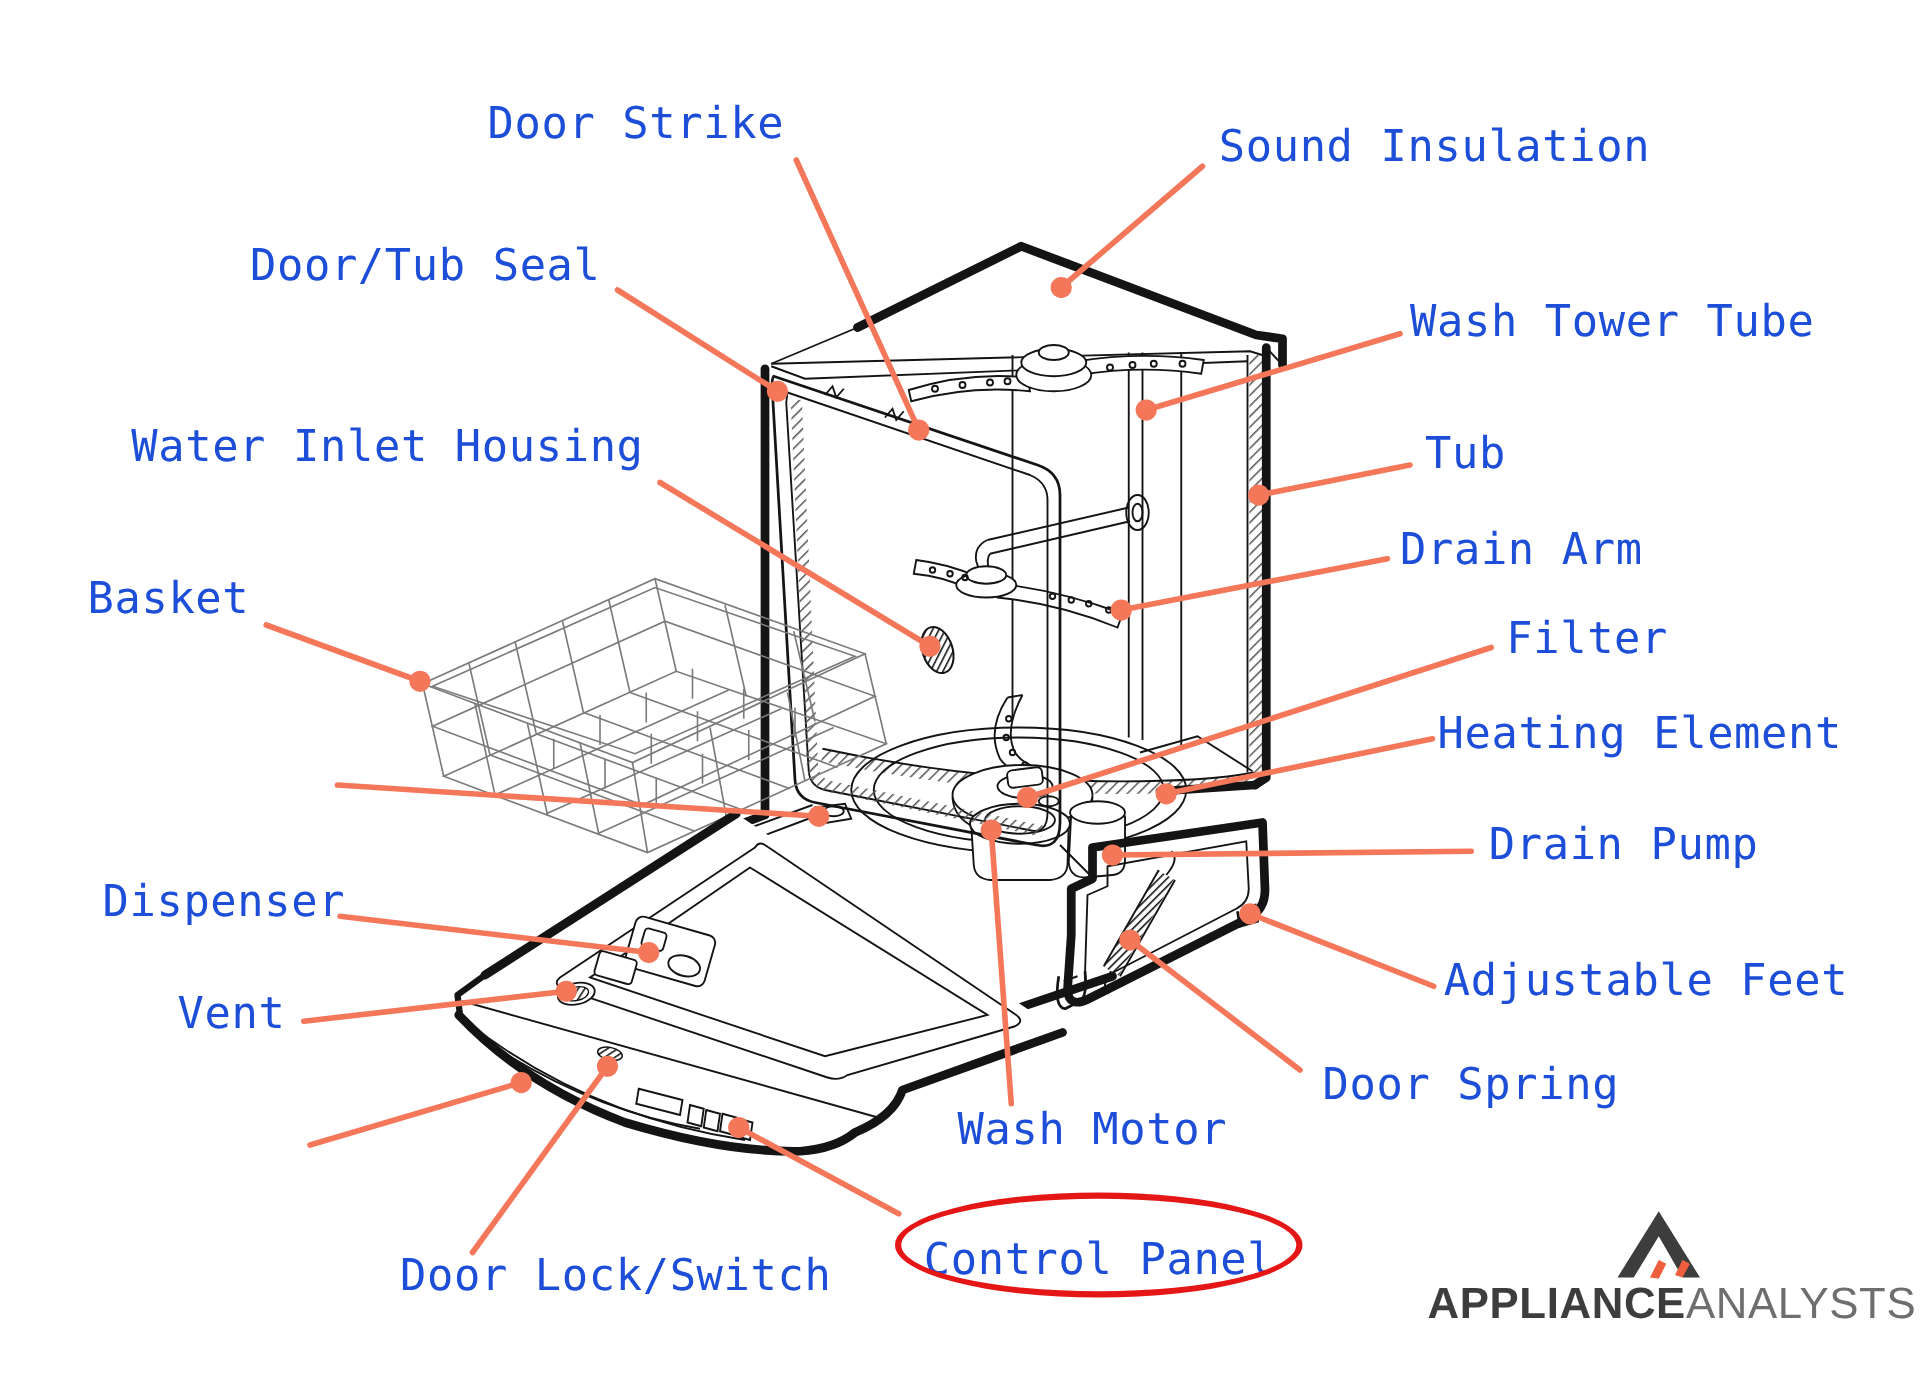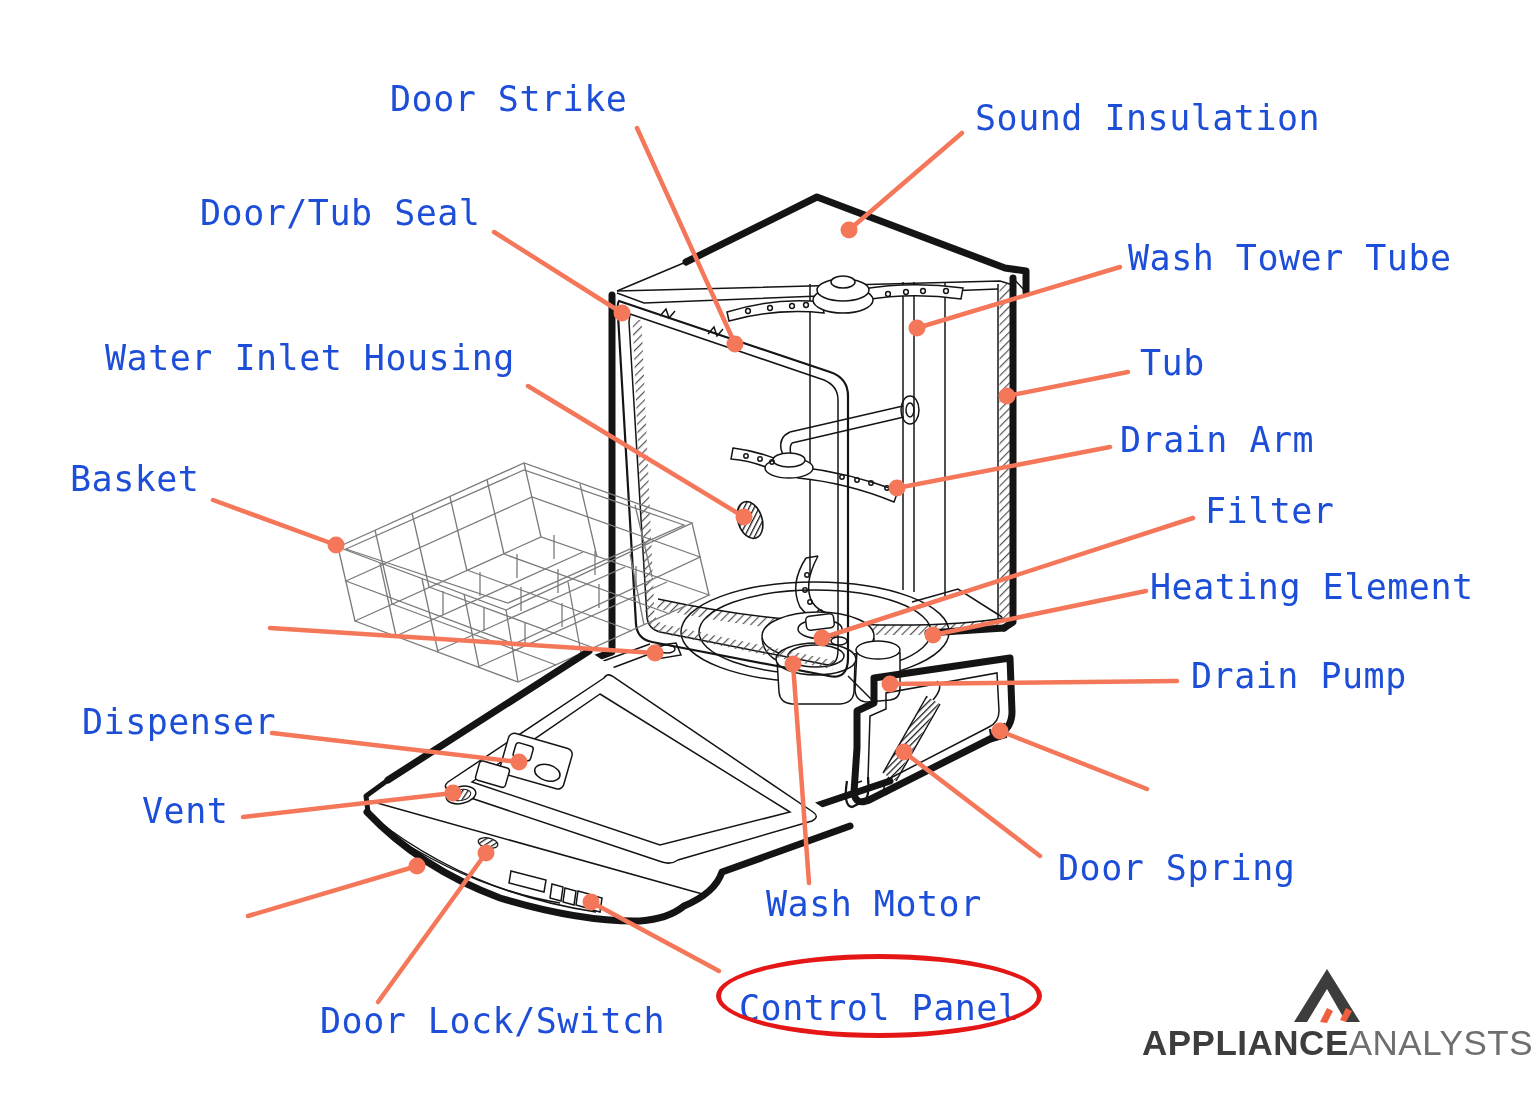--- a/index.html
+++ b/index.html
@@ -319,20 +319,21 @@
 <div class="part-label" style="left:975px;top:101px;">Sound Insulation</div>
 <div class="part-label" style="left:1128px;top:241px;">Wash Tower Tube</div>
 <div class="part-label" style="left:85px;top:341px;margin-left:20px;">Water Inlet Housing</div>
 <div class="part-label" style="left:1140px;top:346px;">Tub</div>
 <div class="part-label" style="left:1120px;top:423px;">Drain Arm</div>
 <div class="part-label" style="left:70px;top:462px;">Basket</div>
 <div class="part-label" style="left:1205px;top:494px;">Filter</div>
 <div class="part-label" style="left:1150px;top:570px;">Heating Element</div>
 <div class="part-label" style="left:1191px;top:659px;">Drain Pump</div>
 <div class="part-label" style="left:72px;top:705px;margin-left:10px;">Dispenser</div>
+<div class="part-label" style="left:1155px;top:768px;">Adjustable Feet</div>
 <div class="part-label" style="left:142px;top:794px;">Vent</div>
 <div class="part-label" style="left:1058px;top:851px;">Door Spring</div>
 <div class="part-label" style="left:766px;top:887px;">Wash Motor</div>
 <div class="part-label" style="left:739px;top:975px;margin-top:16px;">Control Panel</div>
 <div class="part-label" style="left:300px;top:1004px;margin-left:20px;">Door Lock/Switch</div>
 
 <div id="cp-ellipse"></div>
 
 <div id="logo">
   <svg width="90" height="55" viewBox="0 0 90 55">

